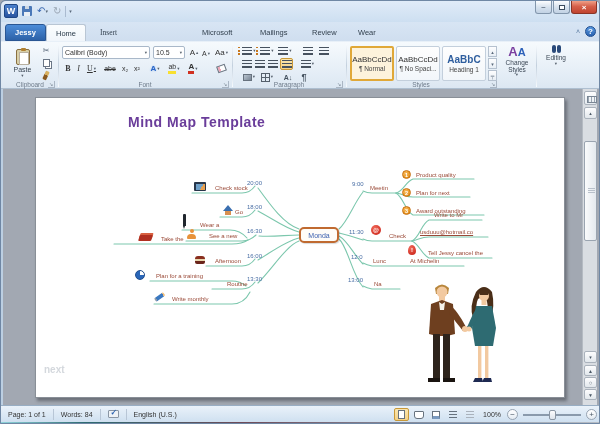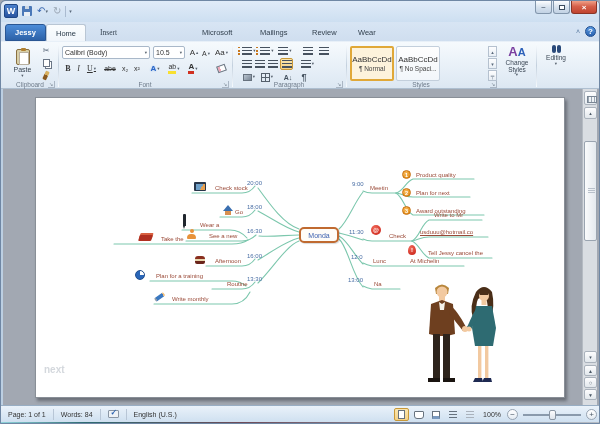--- a/index.html
+++ b/index.html
@@ -341,20 +341,24 @@
 
     <div class="grp" style="left:346px;width:188px;">
       <div class="style-cell sel" style="left:3px;">
         <span class="st-preview">AaBbCcDd</span>
         <span class="st-name">¶ Normal</span>
       </div>
       <div class="style-cell" style="left:49px;">
         <span class="st-preview">AaBbCcDd</span>
         <span class="st-name">¶ No Spaci...</span>
       </div>
+      <div class="style-cell" style="left:95px;">
+        <span class="st-preview h1">AaBbC</span>
+        <span class="st-name">Heading 1</span>
+      </div>
       <div class="st-arrows" style="left:141px;">
         <span class="st-ar">▴</span>
         <span class="st-ar">▾</span>
         <span class="st-ar">╤</span>
       </div>
       <div class="chst" style="left:152px;">
         <span class="chst-icon">A<span>A</span></span>
         <span class="chst-label">Change Styles</span>
         <span class="caret">▾</span>
       </div>
@@ -370,20 +374,21 @@
             <i></i>
           </span>
         <span class="chst-label">Editing</span>
         <span class="caret">▾</span>
       </div>
     </div>
   </div>
 
   <div class="docarea">
     <div class="page">
+      <div class="doc-title">Mind Map Template</div>
       <div class="watermark">next</div>
 
       <svg class="mm-svg" width="530" height="300" viewBox="0 0 530 300">
         <g fill="none" stroke="#7cc7ad" stroke-width="1.1" stroke-linecap="round">
 
           <path d="M156 95 H206 Q214 95 219 88"></path>
           <path d="M184 119 H206 Q214 119 219 112"></path>
           <path d="M150 143 H206 Q214 143 220 137"></path>
           <path d="M146 132 H194 Q204 132 211 140"></path>
           <path d="M78 146 H196 Q206 146 212 142"></path>

